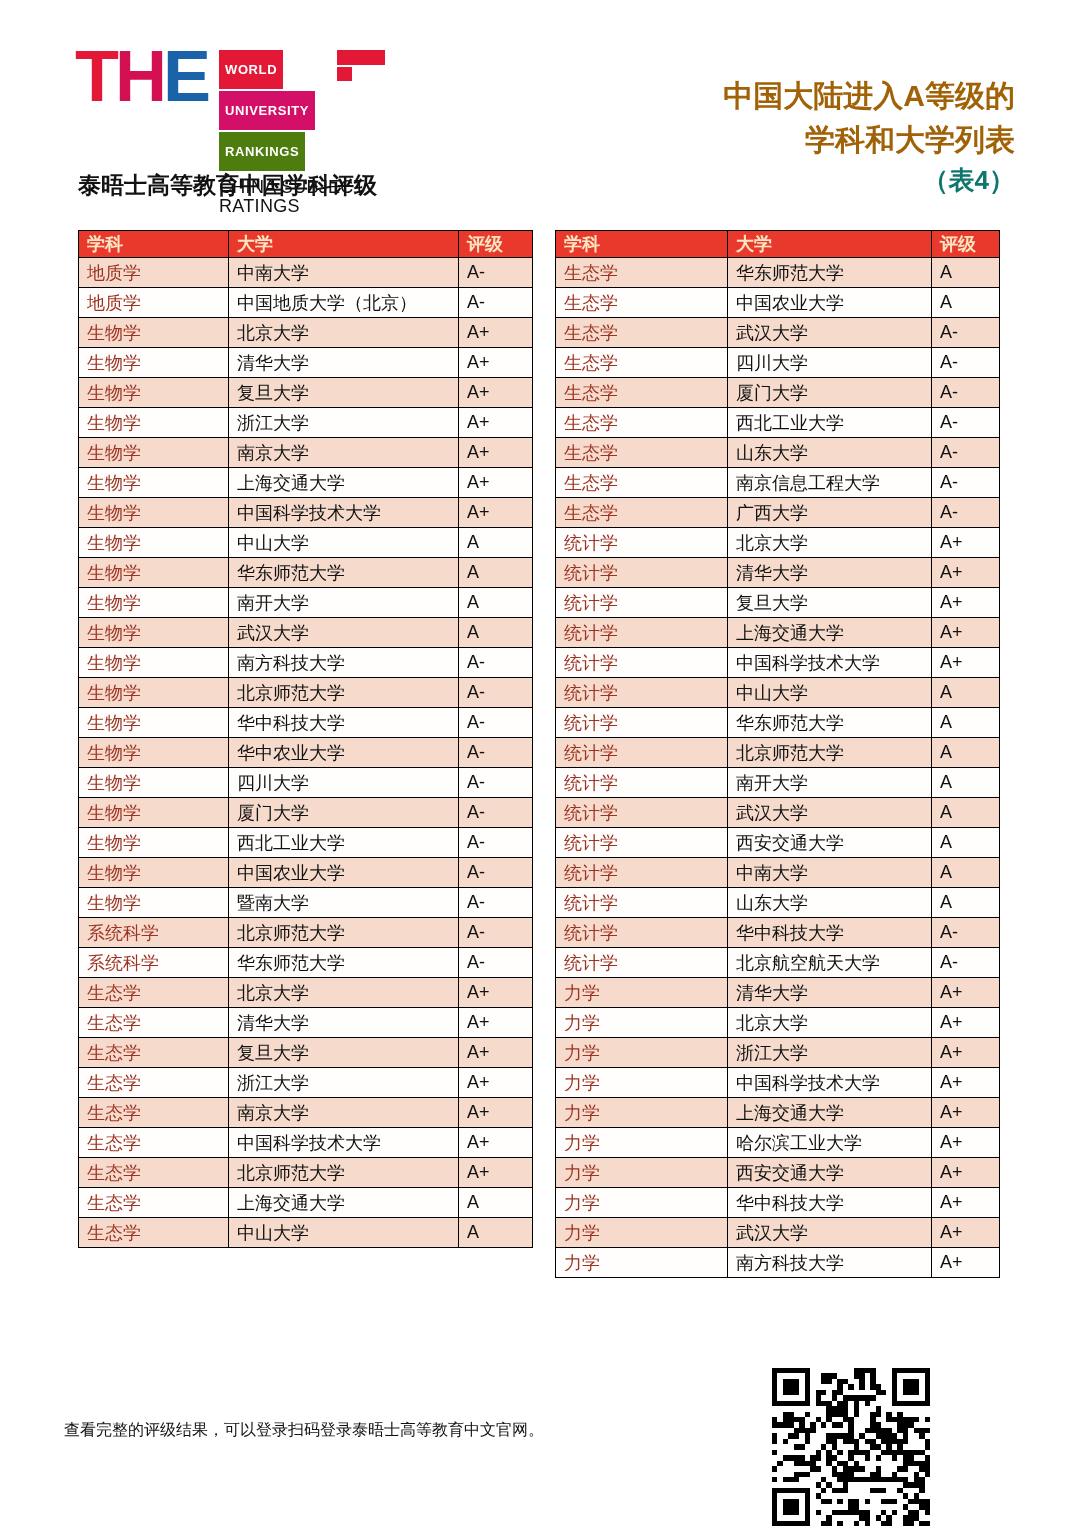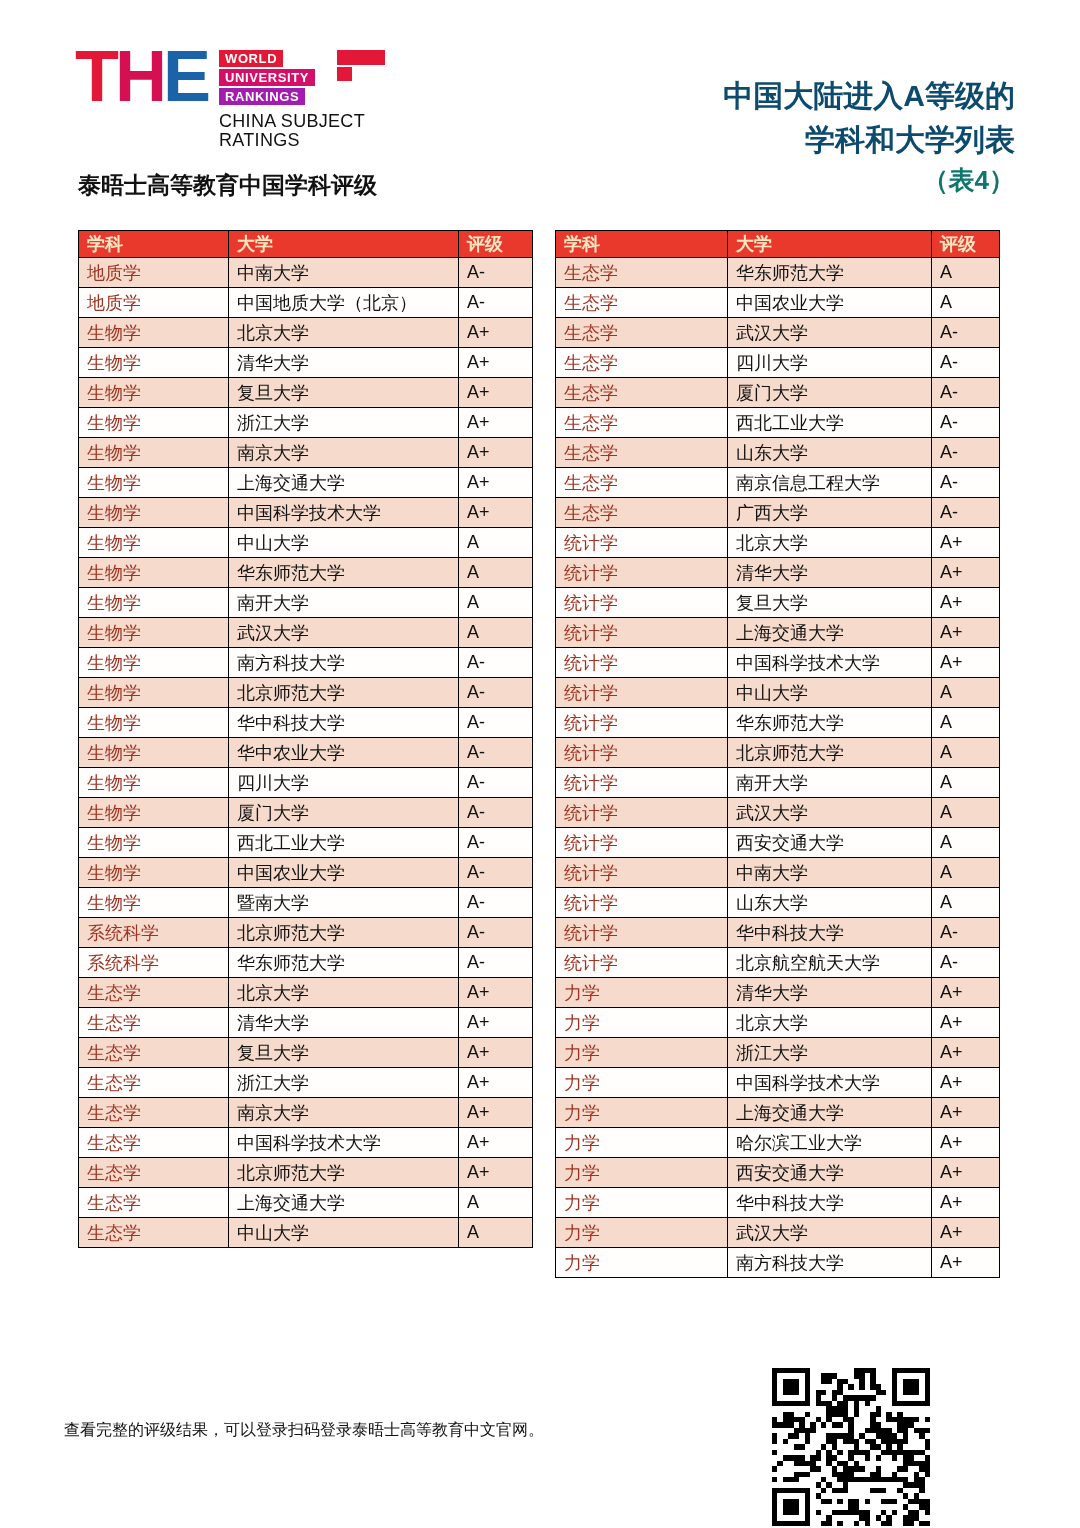--- a/index.html
+++ b/index.html
@@ -10,32 +10,32 @@
   }
 
   
   .logo { position:absolute; left:75px; top:42px; display:flex; }
   .logo-the { font-size:72px; font-weight:800; line-height:0.95; letter-spacing:-4px; }
   .logo-the .lt-t { color:#e31837; }
   .logo-the .lt-h { color:#d40f52; }
   .logo-the .lt-e { color:#1b63a8; }
   .logo-right { margin-left:12px; padding-top:8px; position:relative; }
   .bar { display:block; width:max-content; color:#fff; font-size:13px; font-weight:700;
-         letter-spacing:0.6px; padding:1px 6px; margin-bottom:2px; }
+         letter-spacing:0.6px; padding:12px 6px; margin-bottom:2px; }
   .bar-world { background:#e31837; }
   .bar-university { background:#d40f67;text-align:center; }
-  .bar-rankings { background:#a21caf; }
+  .bar-rankings { background:#4d7c0f; }
   .logo-flag-h { position:absolute; left:118px; top:8px; width:48px; height:15px; background:#e31837; }
   .logo-flag-v { position:absolute; left:118px; top:25px; width:15px; height:14px; background:#e31837; }
   .logo-sub { font-size:18px; font-weight:400; color:#121212; line-height:1.08; margin-top:7px; letter-spacing:0.3px; }
   .tagline { position:absolute; left:78px; top:170px; font-size:23px; font-weight:700; color:#121212;font-family:Liberation Mono, monospace; }
 
   
   .title-block { position:absolute; right:65px; top:74px; text-align:right; }
-  .title-line { font-size:30px; font-weight:700; color:#0c4a6e; line-height:1.45; }
+  .title-line { font-size:30px; font-weight:700; color:#a16207; line-height:1.45; }
   .title-tag { font-size:26px; font-weight:700; color:#0f766e; margin-top:2px; }
 
   
   .table-wrap { position:absolute; top:230px; }
   .table-left { left:78px; width:454px; }
   .table-right { left:555px; width:444px; }
   table { width:100%; border-collapse:collapse; table-layout:fixed;border-radius:29px; }
   th {
     background:#e8392c; color:#fbe6c2; font-size:18px; font-weight:600;
     text-align:left; padding:1px 8px; height:25px; border:1px solid #000;

